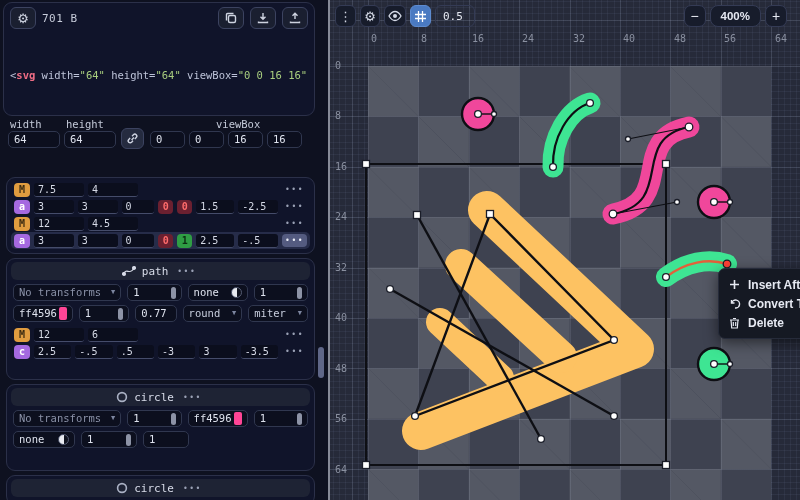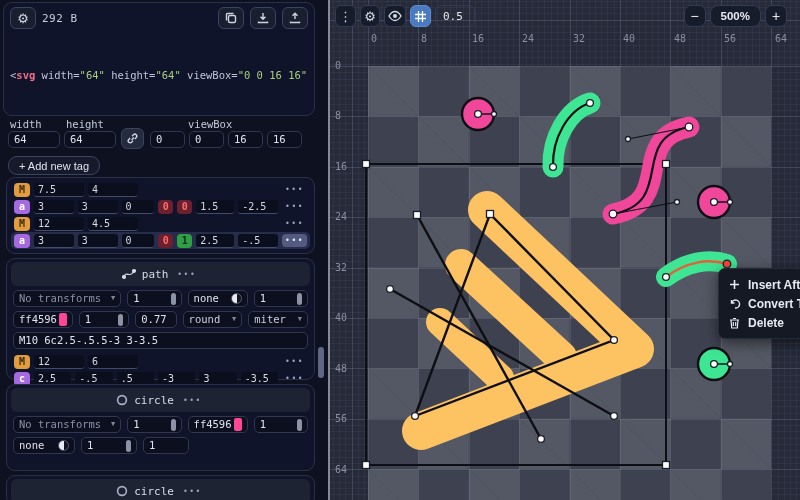--- a/index.html
+++ b/index.html
@@ -61,21 +61,21 @@
   .flag { width:15px; height:14px; border-radius:4px; font-size:10px; font-weight:bold;
           display:flex; align-items:center; justify-content:center; flex:0 0 auto;
           font-family:"DejaVu Sans Mono", monospace; }
   .flag.red { background:#6b2030; color:#ff6b6b; }
   .flag.green { background:#2f9e44; color:#0b2e13; }
   .dots { margin-left:auto; color:#9aa1b5; font-size:8px; letter-spacing:1.5px;
           padding:2px 3px; border-radius:4px; }
   .dots::before { content:"•••"; }
   .crow.sel .dots { background:#545b80; color:#e8ebf5; }
 
-  .sec-hdr { height:24px; background:#1e2334; border-radius:6px; display:flex;
+  .sec-hdr { height:18px; background:#1e2334; border-radius:6px; display:flex;
              align-items:center; justify-content:center; gap:6px; color:#d7dbe8;
              font-size:11px; margin-bottom:4px; }
   .sec-hdr .dots { margin-left:0; }
   .frow { display:flex; align-items:center; gap:6px; height:17px; margin:0 2px 4px 2px; }
   .sel-ipt { justify-content:space-between; color:#c8cede; }
   .sel-ipt.dim { color:#8b92a8; }
   .caret { color:#7d86a0; font-size:7px; margin-left:4px; }
   .knob { width:5px; height:12px; border-radius:2.5px; background:#8d93a6; margin-left:auto; }
   .swatch { width:8px; height:13px; border-radius:2px; background:#ff4596; margin-left:auto; }
   .half-circle { width:11px; height:11px; border-radius:50%; margin-left:auto;
@@ -135,21 +135,21 @@
 </head>
 <body>
 
 <div id="left-panel">
 
   <div class="top-box">
     <div class="hdr-row">
       <div class="sq-btn">
         <span>⚙</span>
       </div>
-      <span class="size-label mono">292 B</span>
+      <span class="size-label mono">701 B</span>
       <span class="hdr-spacer"></span>
       <div class="sq-btn">
         <svg width="12" height="12" viewBox="0 0 12 12" fill="none" stroke="#ced3e0" stroke-width="1.4">
             <rect x="3.5" y="3.5" width="7" height="7" rx="1.5"></rect>
             <path d="M8.5 1.5h-6a1 1 0 0 0-1 1v6"></path>
           </svg>
       </div>
       <div class="sq-btn">
         <svg width="12" height="12" viewBox="0 0 12 12" fill="none" stroke="#ced3e0" stroke-width="1.4">
             <path d="M6 1v6M3.5 4.8 6 7.3 8.5 4.8M1.5 9.5v1h9v-1"></path>
@@ -166,35 +166,34 @@
       
       
       
       
     </div>
   </div>
 
   <div class="attr-row mono">
     <span class="lbl" style="left:10px">width</span>
     <span class="lbl" style="left:66px">height</span>
-    <span class="lbl" style="left:188px">viewBox</span>
+    <span class="lbl" style="left:216px">viewBox</span>
     <div class="ipt" style="left:8px;width:52px">64</div>
     <div class="ipt" style="left:64px;width:52px">64</div>
     <div class="link-btn">
       <svg width="13" height="13" viewBox="0 0 14 14" fill="none" stroke="#ced3e0" stroke-width="1.5">
           <path d="M6 8.5 8.5 6M4.5 6.5 3 8a2.1 2.1 0 0 0 3 3l1.5-1.5M9.5 7.5 11 6a2.1 2.1 0 0 0-3-3L6.5 4.5"></path>
         </svg>
     </div>
     <div class="ipt" style="left:150px;width:35px">0</div>
     <div class="ipt" style="left:189px;width:35px">0</div>
     <div class="ipt" style="left:228px;width:35px">16</div>
     <div class="ipt" style="left:267px;width:35px">16</div>
   </div>
 
-  <div class="add-tag">+ Add new tag</div>
 
   <div class="box" id="cmds-box">
     <div class="crow mono">
       <span class="badge m">M</span>
       <span class="cin w50">7.5</span>
       <span class="cin w50">4</span>
       <span class="dots"></span>
     </div>
     <div class="crow mono">
       <span class="badge p">a</span>
@@ -265,23 +264,20 @@
         </div>
       <div class="ipt w44i">0.77</div>
       <div class="ipt sel-ipt w64">
           <span>round</span>
           <span class="caret">▼</span>
         </div>
       <div class="ipt sel-ipt w64">
           <span>miter</span>
           <span class="caret">▼</span>
         </div>
-    </div>
-    <div class="frow mono">
-      <div class="ipt wfull">M10 6c2.5-.5.5-3 3-3.5</div>
     </div>
     <div class="crow mono">
       <span class="badge m">M</span>
       <span class="cin w50">12</span>
       <span class="cin w50">6</span>
       <span class="dots"></span>
     </div>
     <div class="crow mono">
       <span class="badge p">c</span>
       <span class="cin w38">2.5</span>
@@ -464,21 +460,21 @@
     </div>
     <div class="tb-btn active">
       <svg width="13" height="13" viewBox="0 0 13 13" fill="none" stroke="#fff" stroke-width="1.3">
           <path d="M4.5 1v11M8.5 1v11M1 4.5h11M1 8.5h11"></path>
         </svg>
     </div>
     <div class="grid-val">0.5</div>
   </div>
   <div id="zoom-ctrls">
     <div class="zbtn">−</div>
-    <div class="zoom-pill">500%</div>
+    <div class="zoom-pill">400%</div>
     <div class="zbtn">+</div>
   </div>
 
   <div id="ctx-menu">
     <div class="menu-item">
       <span class="mi-icon">
         <svg width="11" height="11" viewBox="0 0 11 11" stroke="#e6e9f2" stroke-width="1.6">
             <path d="M5.5 1v9M1 5.5h9"></path>
           </svg>
       </span>

